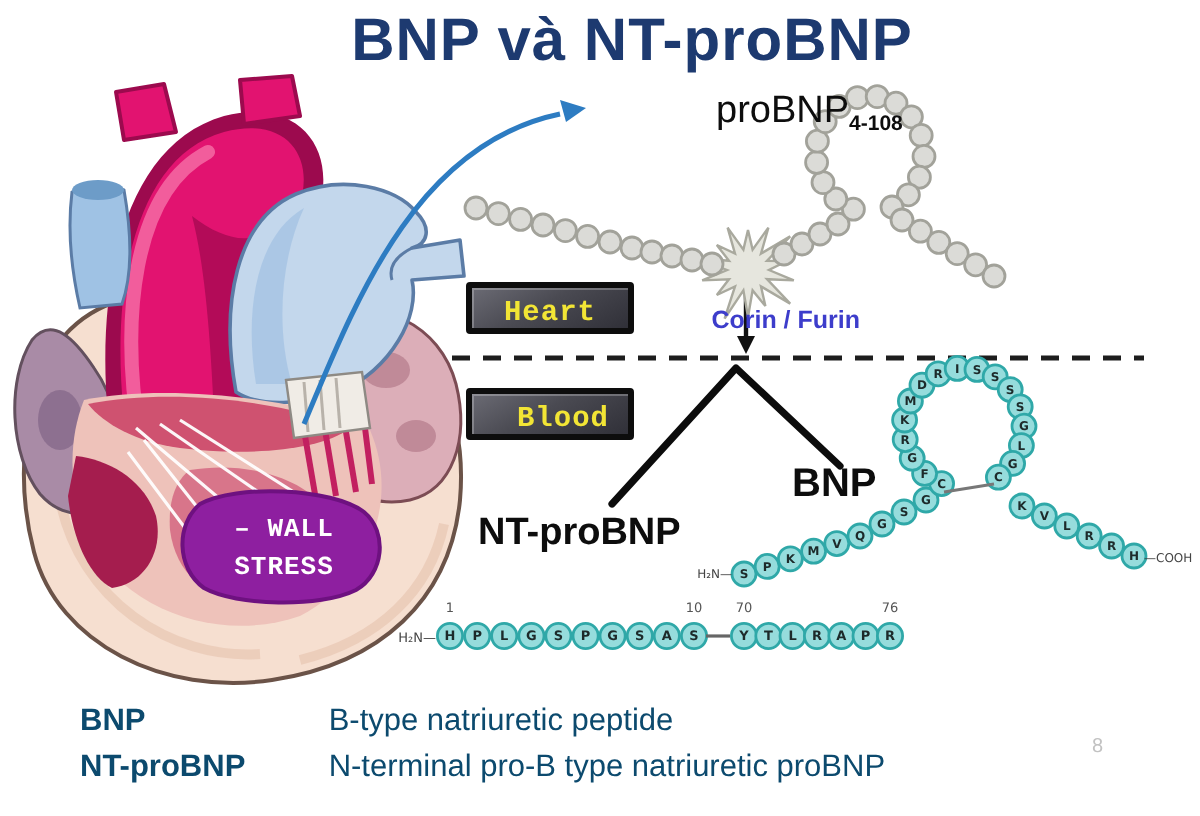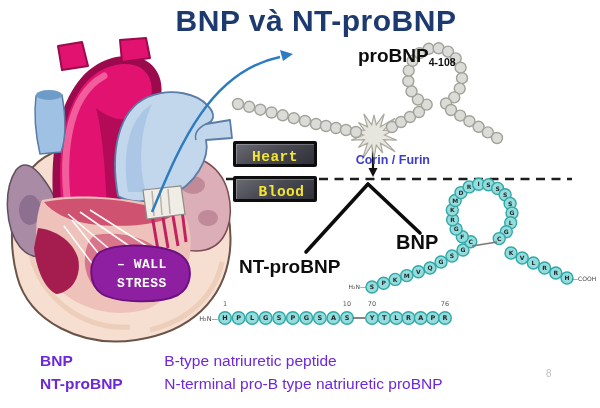--- a/index.html
+++ b/index.html
@@ -3,36 +3,36 @@
 <meta charset="utf-8">
 <style>
   html,body{margin:0;padding:0;background:#fff;}
   .stage{position:relative;width:600px;height:408px;background:#ffffff;overflow:hidden;
          font-family:"Liberation Sans",sans-serif;}
   #scene-svg{position:absolute;left:0;top:0;z-index:1;}
   .txt{position:absolute;z-index:2;white-space:nowrap;}
   .page-title{left:0;top:4px;width:600px;text-align:center;font-size:30px;font-weight:bold;
               color:#1d3a70;letter-spacing:.5px;margin-left:16px;}
   .probnp-label{left:358px;top:45px;color:#0d0d0d;}
-  .probnp-label .main{font-size:19px;font-weight:bold;}
+  .probnp-label .main{font-size:19px;font-weight:normal;}
   .probnp-label .sub{font-size:10.5px;font-weight:bold;position:relative;top:4px;}
   .compartment-box{width:84px;height:26px;line-height:26px;text-align:center;
      background:linear-gradient(150deg,#6b6b74 0%,#4a4a52 45%,#303038 100%);
      border:3px solid #0d0d0d;box-sizing:border-box;border-radius:2px;
      color:#f2e535;font-size:14.5px;font-weight:bold;letter-spacing:.5px;
      box-shadow:inset 1px 1px 0 rgba(255,255,255,.25);font-family:Liberation Mono, monospace;}
   .heart-box{left:233px;top:141px;}
-  .blood-box{left:233px;top:176px;padding-left:13px;}
+  .blood-box{left:233px;top:194px;padding-left:13px;}
   .enzyme-label{left:336px;top:153px;width:94px;text-align:right;
      color:#3d3dcb;font-size:12.5px;font-weight:bold;}
   .bnp-label{left:396px;top:231px;font-size:20px;font-weight:bold;color:#0d0d0d;}
   .ntprobnp-label{left:239px;top:256px;font-size:19px;font-weight:bold;color:#0d0d0d;}
   .wall-stress{left:96px;top:256px;width:92px;text-align:center;color:#ffffff;
      font-size:13px;font-weight:bold;line-height:1.45;letter-spacing:.5px;font-family:Liberation Mono, monospace;}
-  .legend{left:40px;top:349px;width:540px;color:#6d28d9;font-size:15.5px;z-index:2;position:absolute;}
+  .legend{left:40px;top:349px;width:540px;color:#0c4a6e;font-size:15.5px;z-index:2;position:absolute;}
   .legend .row{height:23px;line-height:23px;white-space:nowrap;}
   .legend .abbr{display:inline-block;width:120px;font-weight:bold;}
   .page-num{left:546px;top:368px;font-size:10px;color:#c2c2c2;}
   svg text{font-family:"DejaVu Sans","Liberation Sans",sans-serif;}
 </style>
 </head>
 <body>
 
 <div class="stage">
 

